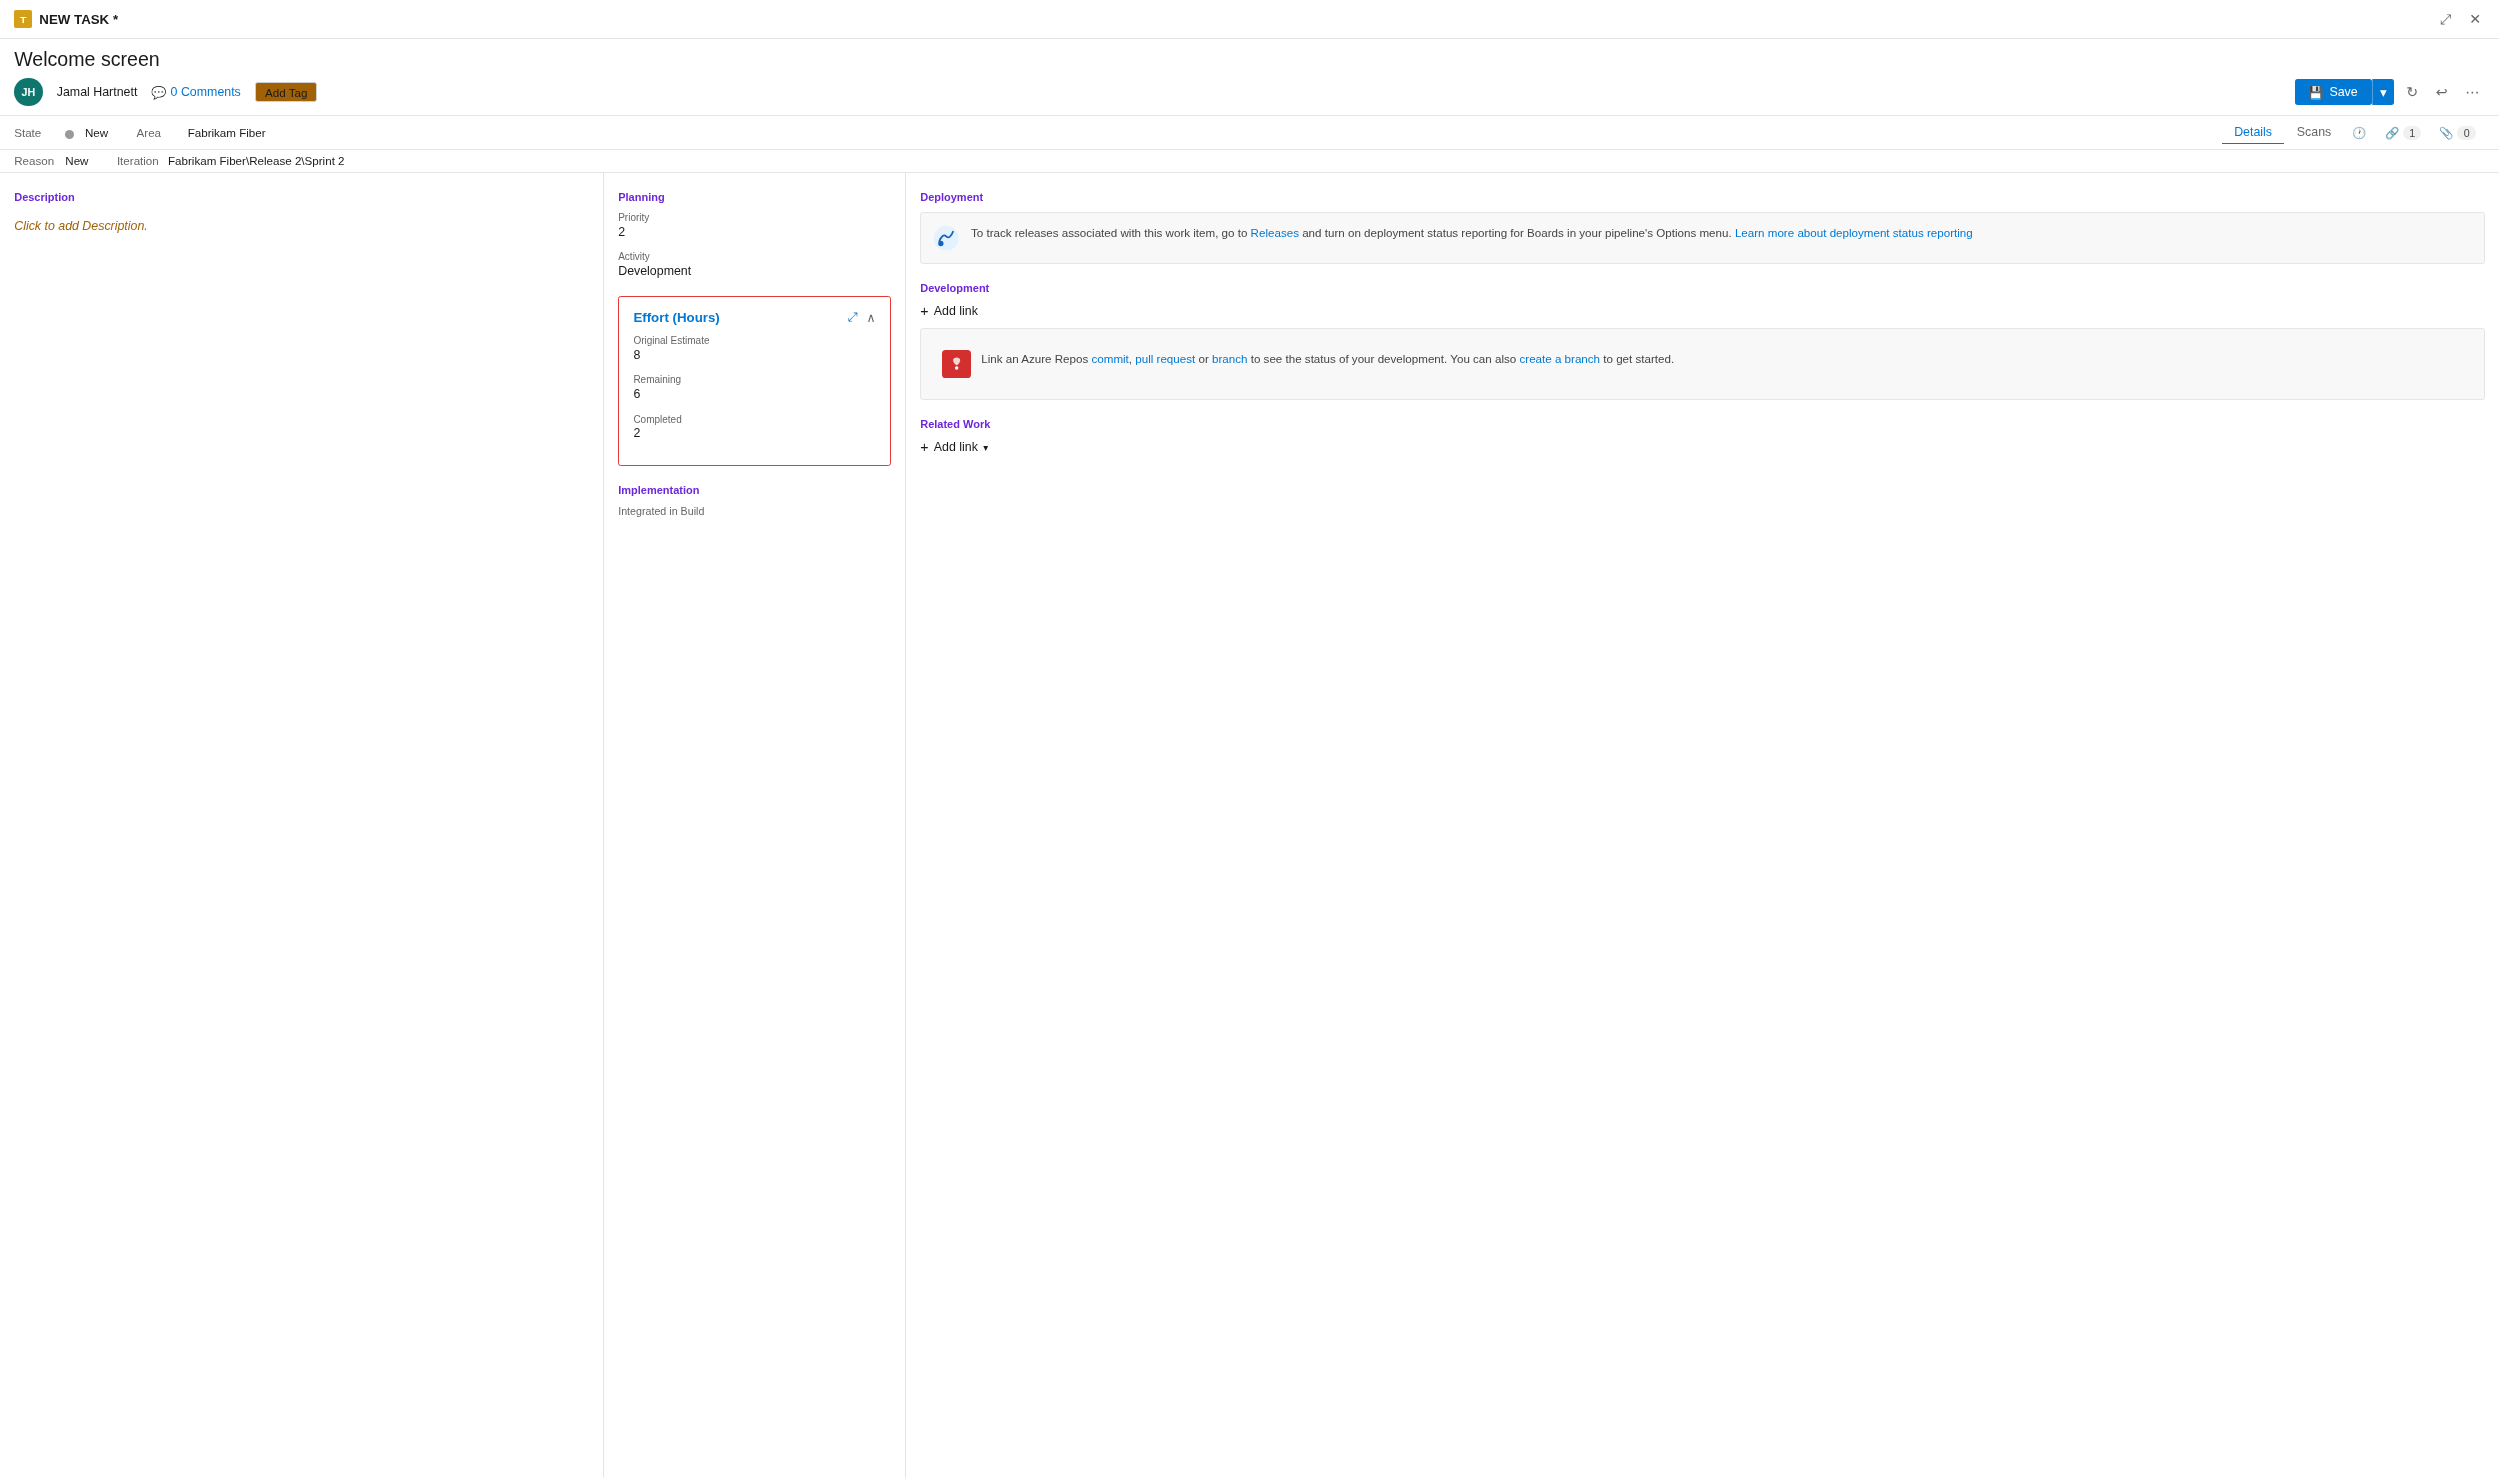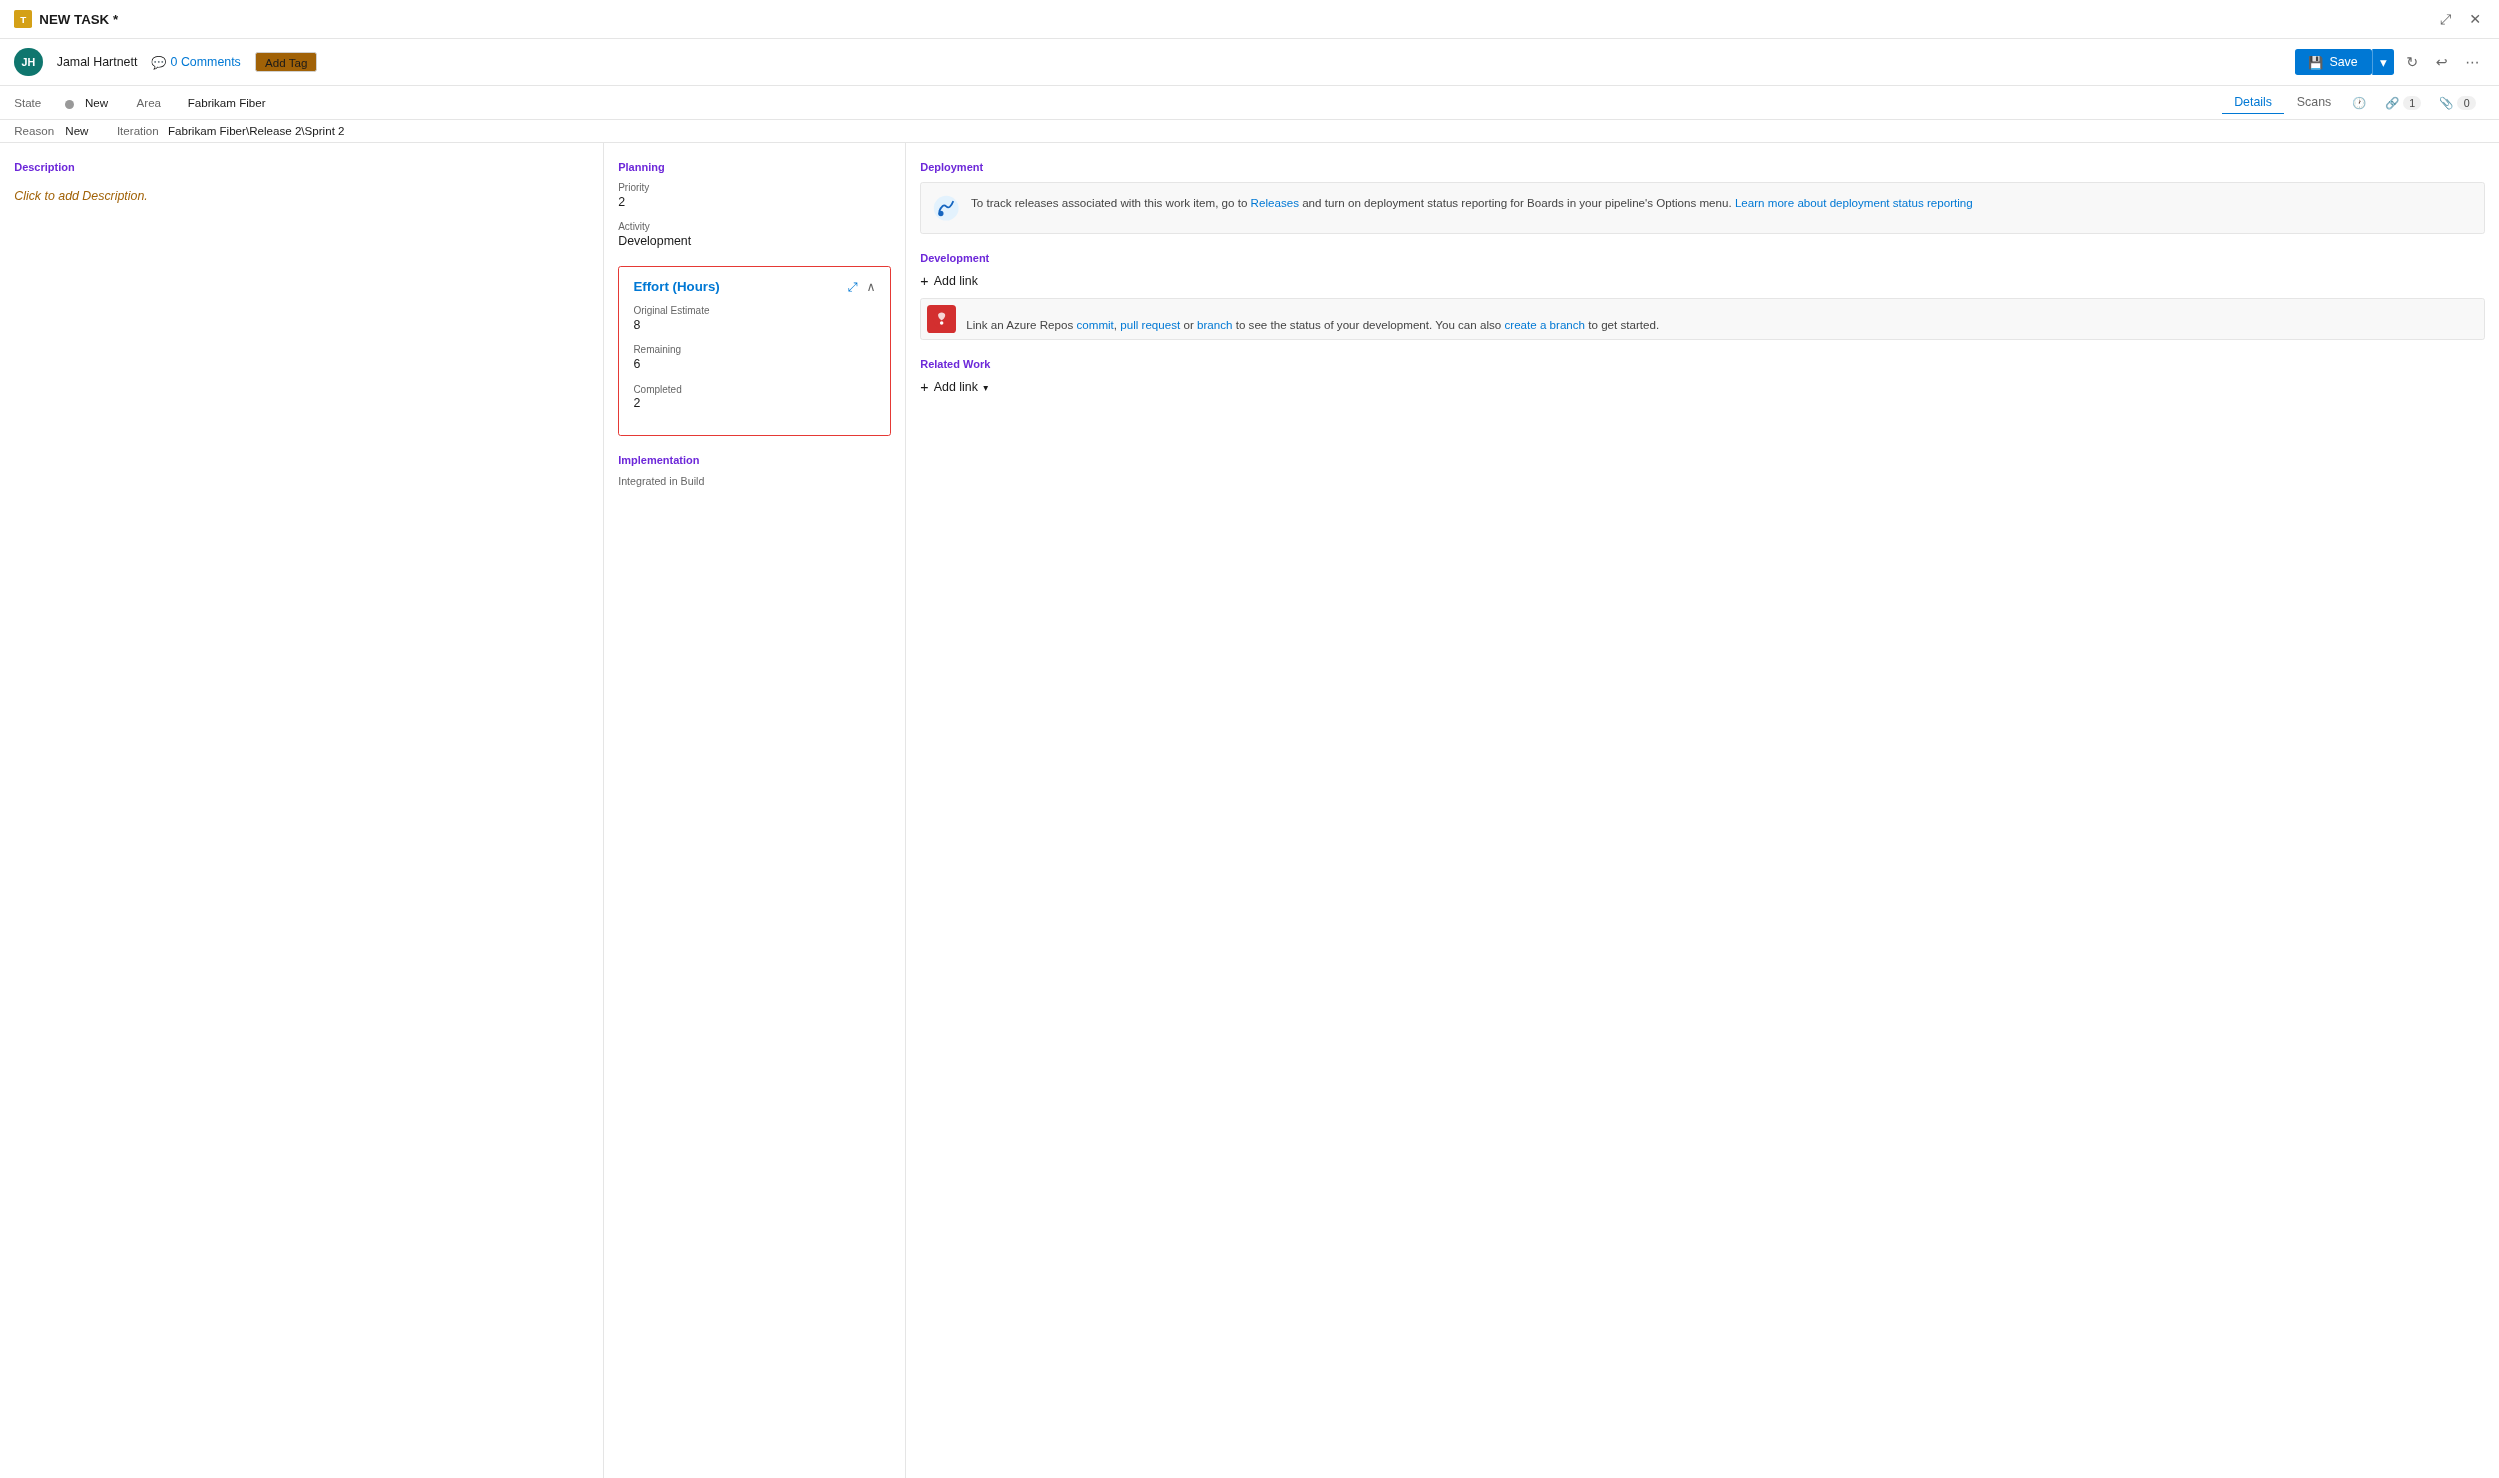--- a/index.html
+++ b/index.html
@@ -81,21 +81,21 @@
 
     
     .right-panel { flex: 1; padding: 18px 14.2px; overflow-y: auto; }
     .deployment-section { margin-bottom: 18px; }
     .deployment-box { background: #f8f8f8; border: 0.9px solid #e5e5e5; border-radius: 2.7px; padding: 10.7px; display: flex; gap: 10.7px; }
     .deployment-icon { width: 28.4px; height: 28.4px; flex-shrink: 0; }
     .deployment-text { font-size: 11.6px; color: #444; line-height: 1.5; }
     .link-text { color: #0078d4; cursor: pointer; text-decoration: none; }
     .development-section { margin-bottom: 18px; }
     .add-link-btn { display: flex; align-items: center; gap: 5.3px; font-size: 12.4px; color: #1a1a1a; cursor: pointer; margin-bottom: 9px; font-weight: 500; }
-    .dev-box { background: #f8f8f8; border: 0.9px solid #e5e5e5; border-radius: 2.7px; padding: 6px; display: flex; gap: 10.7px; align-items: flex-end; }
+    .dev-box { background: #f8f8f8; border: 0.9px solid #e5e5e5; border-radius: 2.7px; padding: 21px; display: flex; gap: 10.7px; }
     .dev-icon { width: 28.4px; height: 28.4px; flex-shrink: 0; background: #d32f2f; border-radius: 3.6px; display: flex; align-items: center; justify-content: center; color: white; font-size: 12.4px; }
     .related-work-section {}
     .related-add-link { display: flex; align-items: center; gap: 5.3px; font-size: 12.4px; color: #1a1a1a; cursor: pointer; font-weight: 500; }
     .chevron { font-size: 9.8px; }
 
     
     .main-content::-webkit-scrollbar { width: 5.3px; }
     .main-content::-webkit-scrollbar-thumb { background: #ccc; border-radius: 2.7px; }
   </style>
 </head>
@@ -108,20 +108,21 @@
     </div>
     <span class="title-text">NEW TASK *</span>
   </div>
   <div class="title-bar-right">
     <button class="icon-btn">⤢</button>
     <button class="icon-btn">✕</button>
   </div>
 </div>
 
 <div class="header-area">
+  <div class="welcome-screen-title">Welcome screen</div>
   <div class="header-meta">
     <div class="header-meta-left">
       <div class="avatar">JH</div>
       <span class="author-name">Jamal Hartnett</span>
       <a class="comments-link">
         <span>💬</span>
         <span>0 Comments</span>
       </a>
       <button class="add-tag-btn">Add Tag</button>
     </div>

